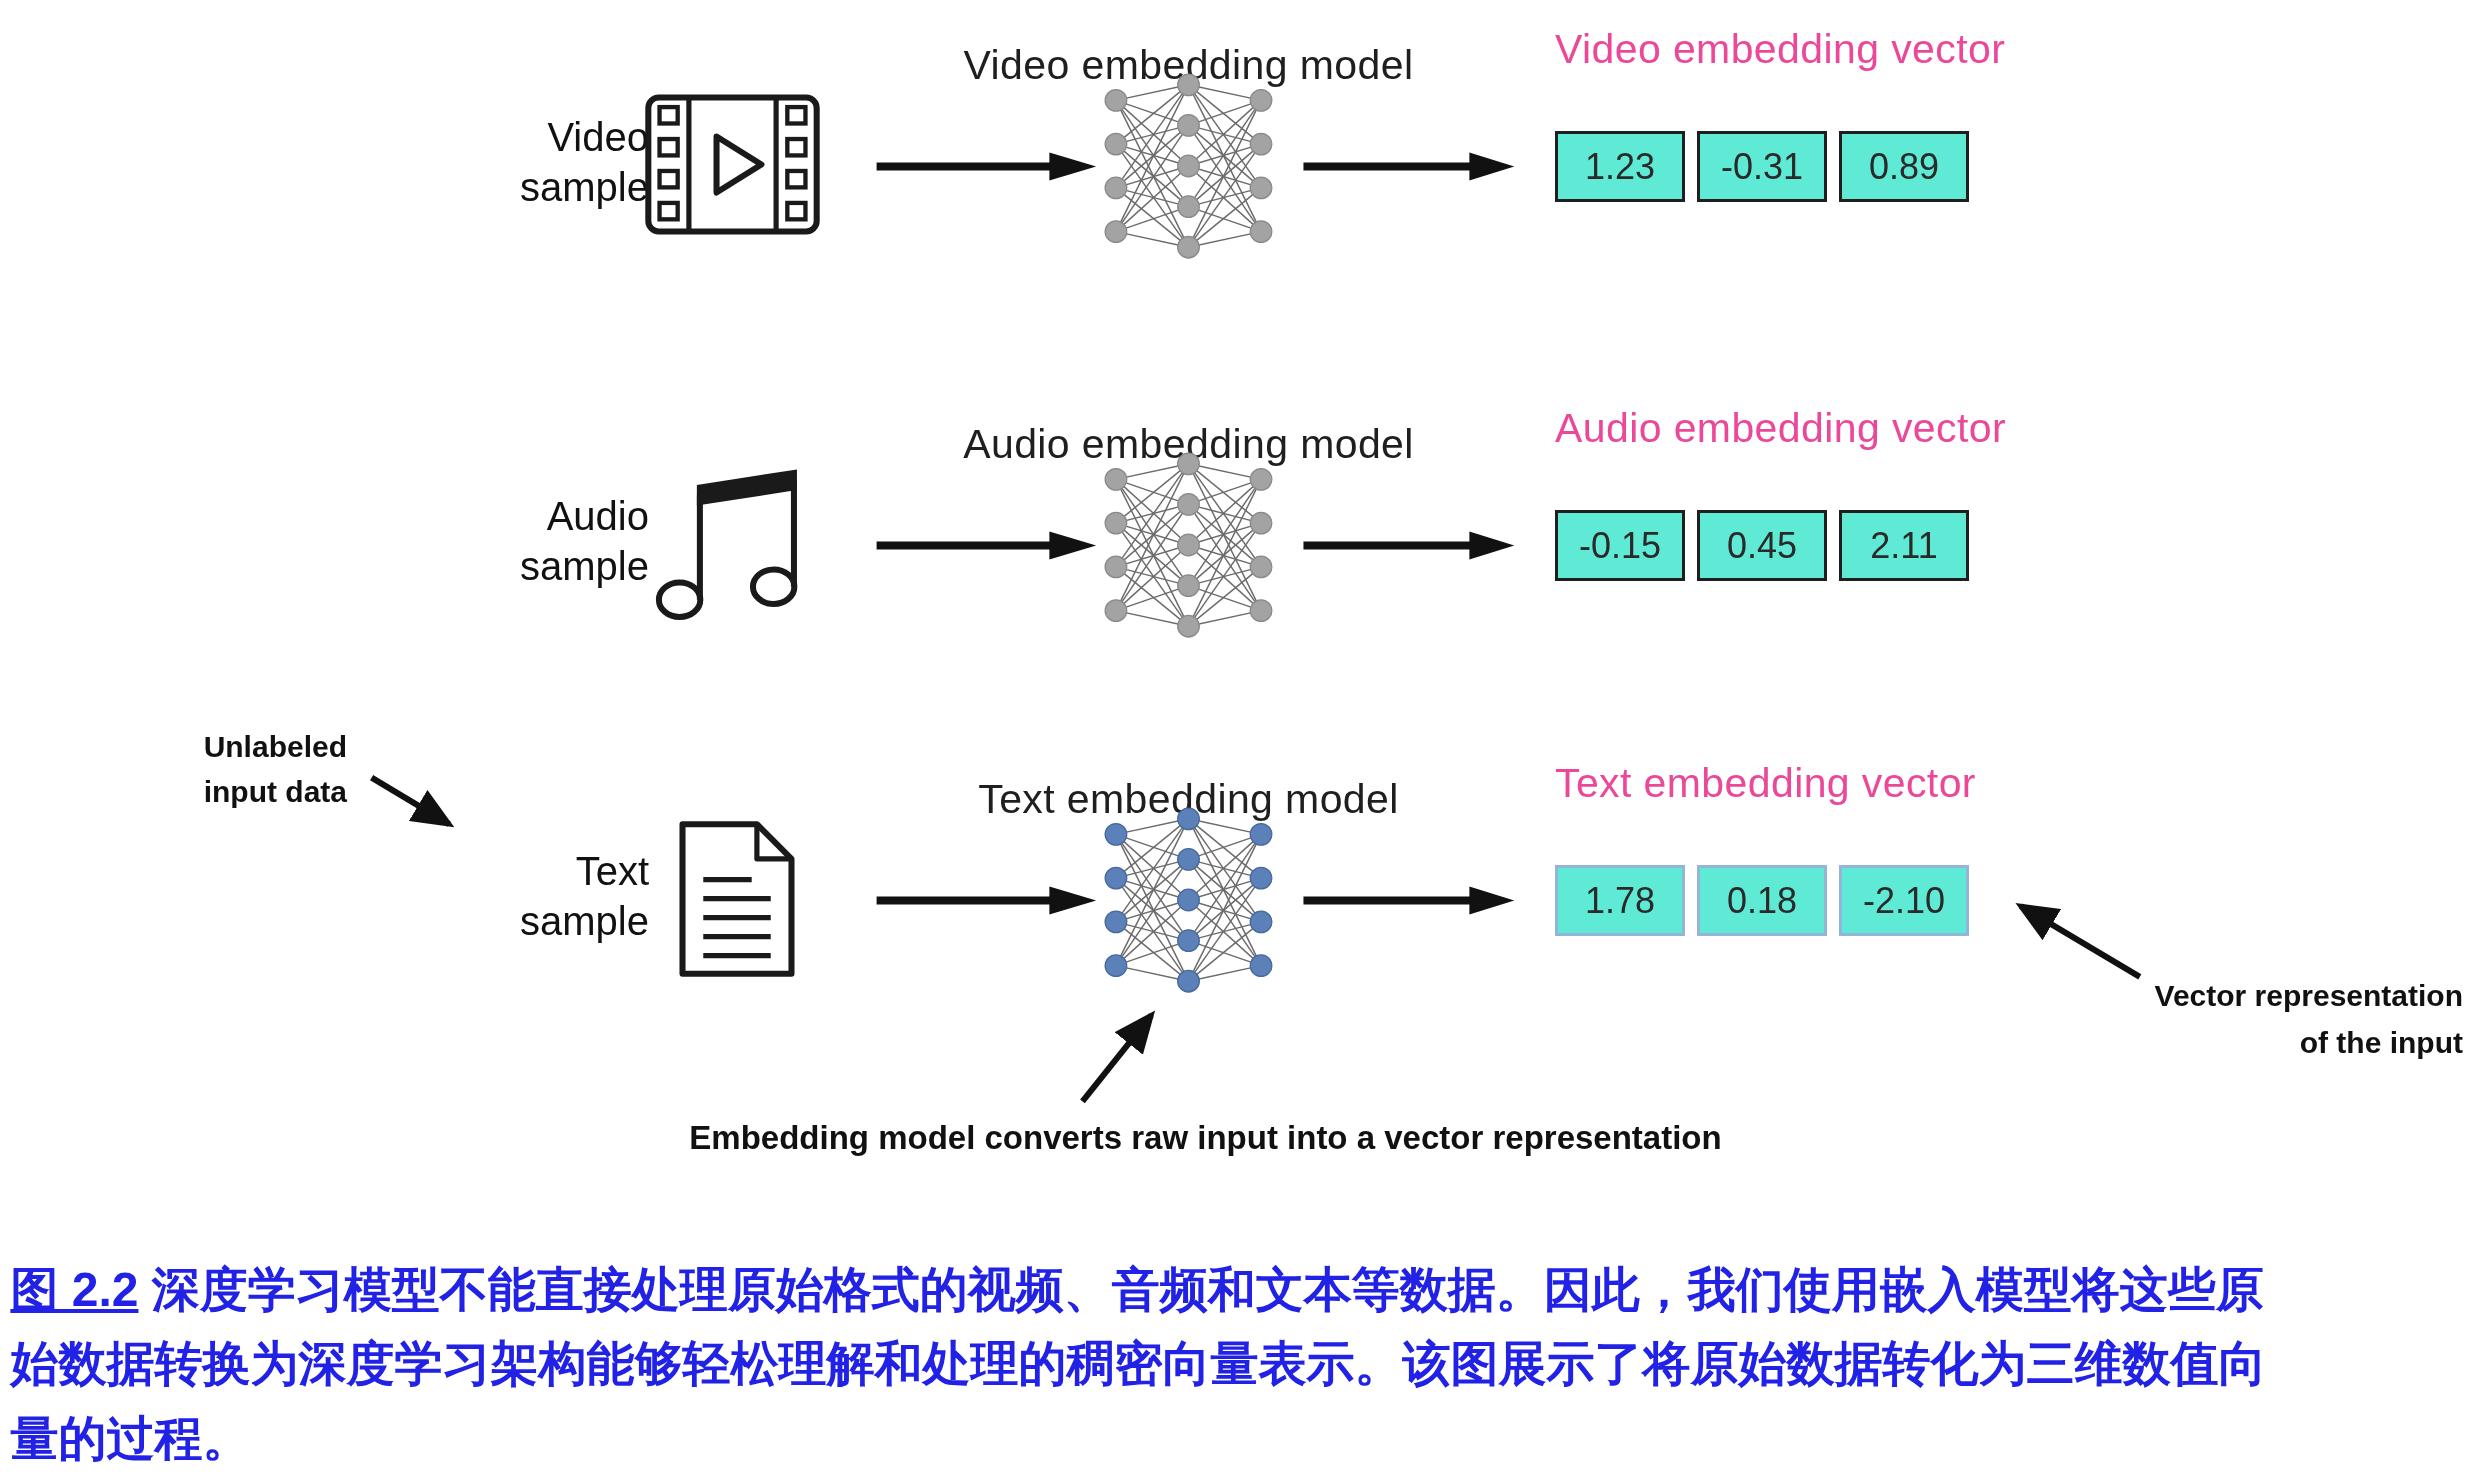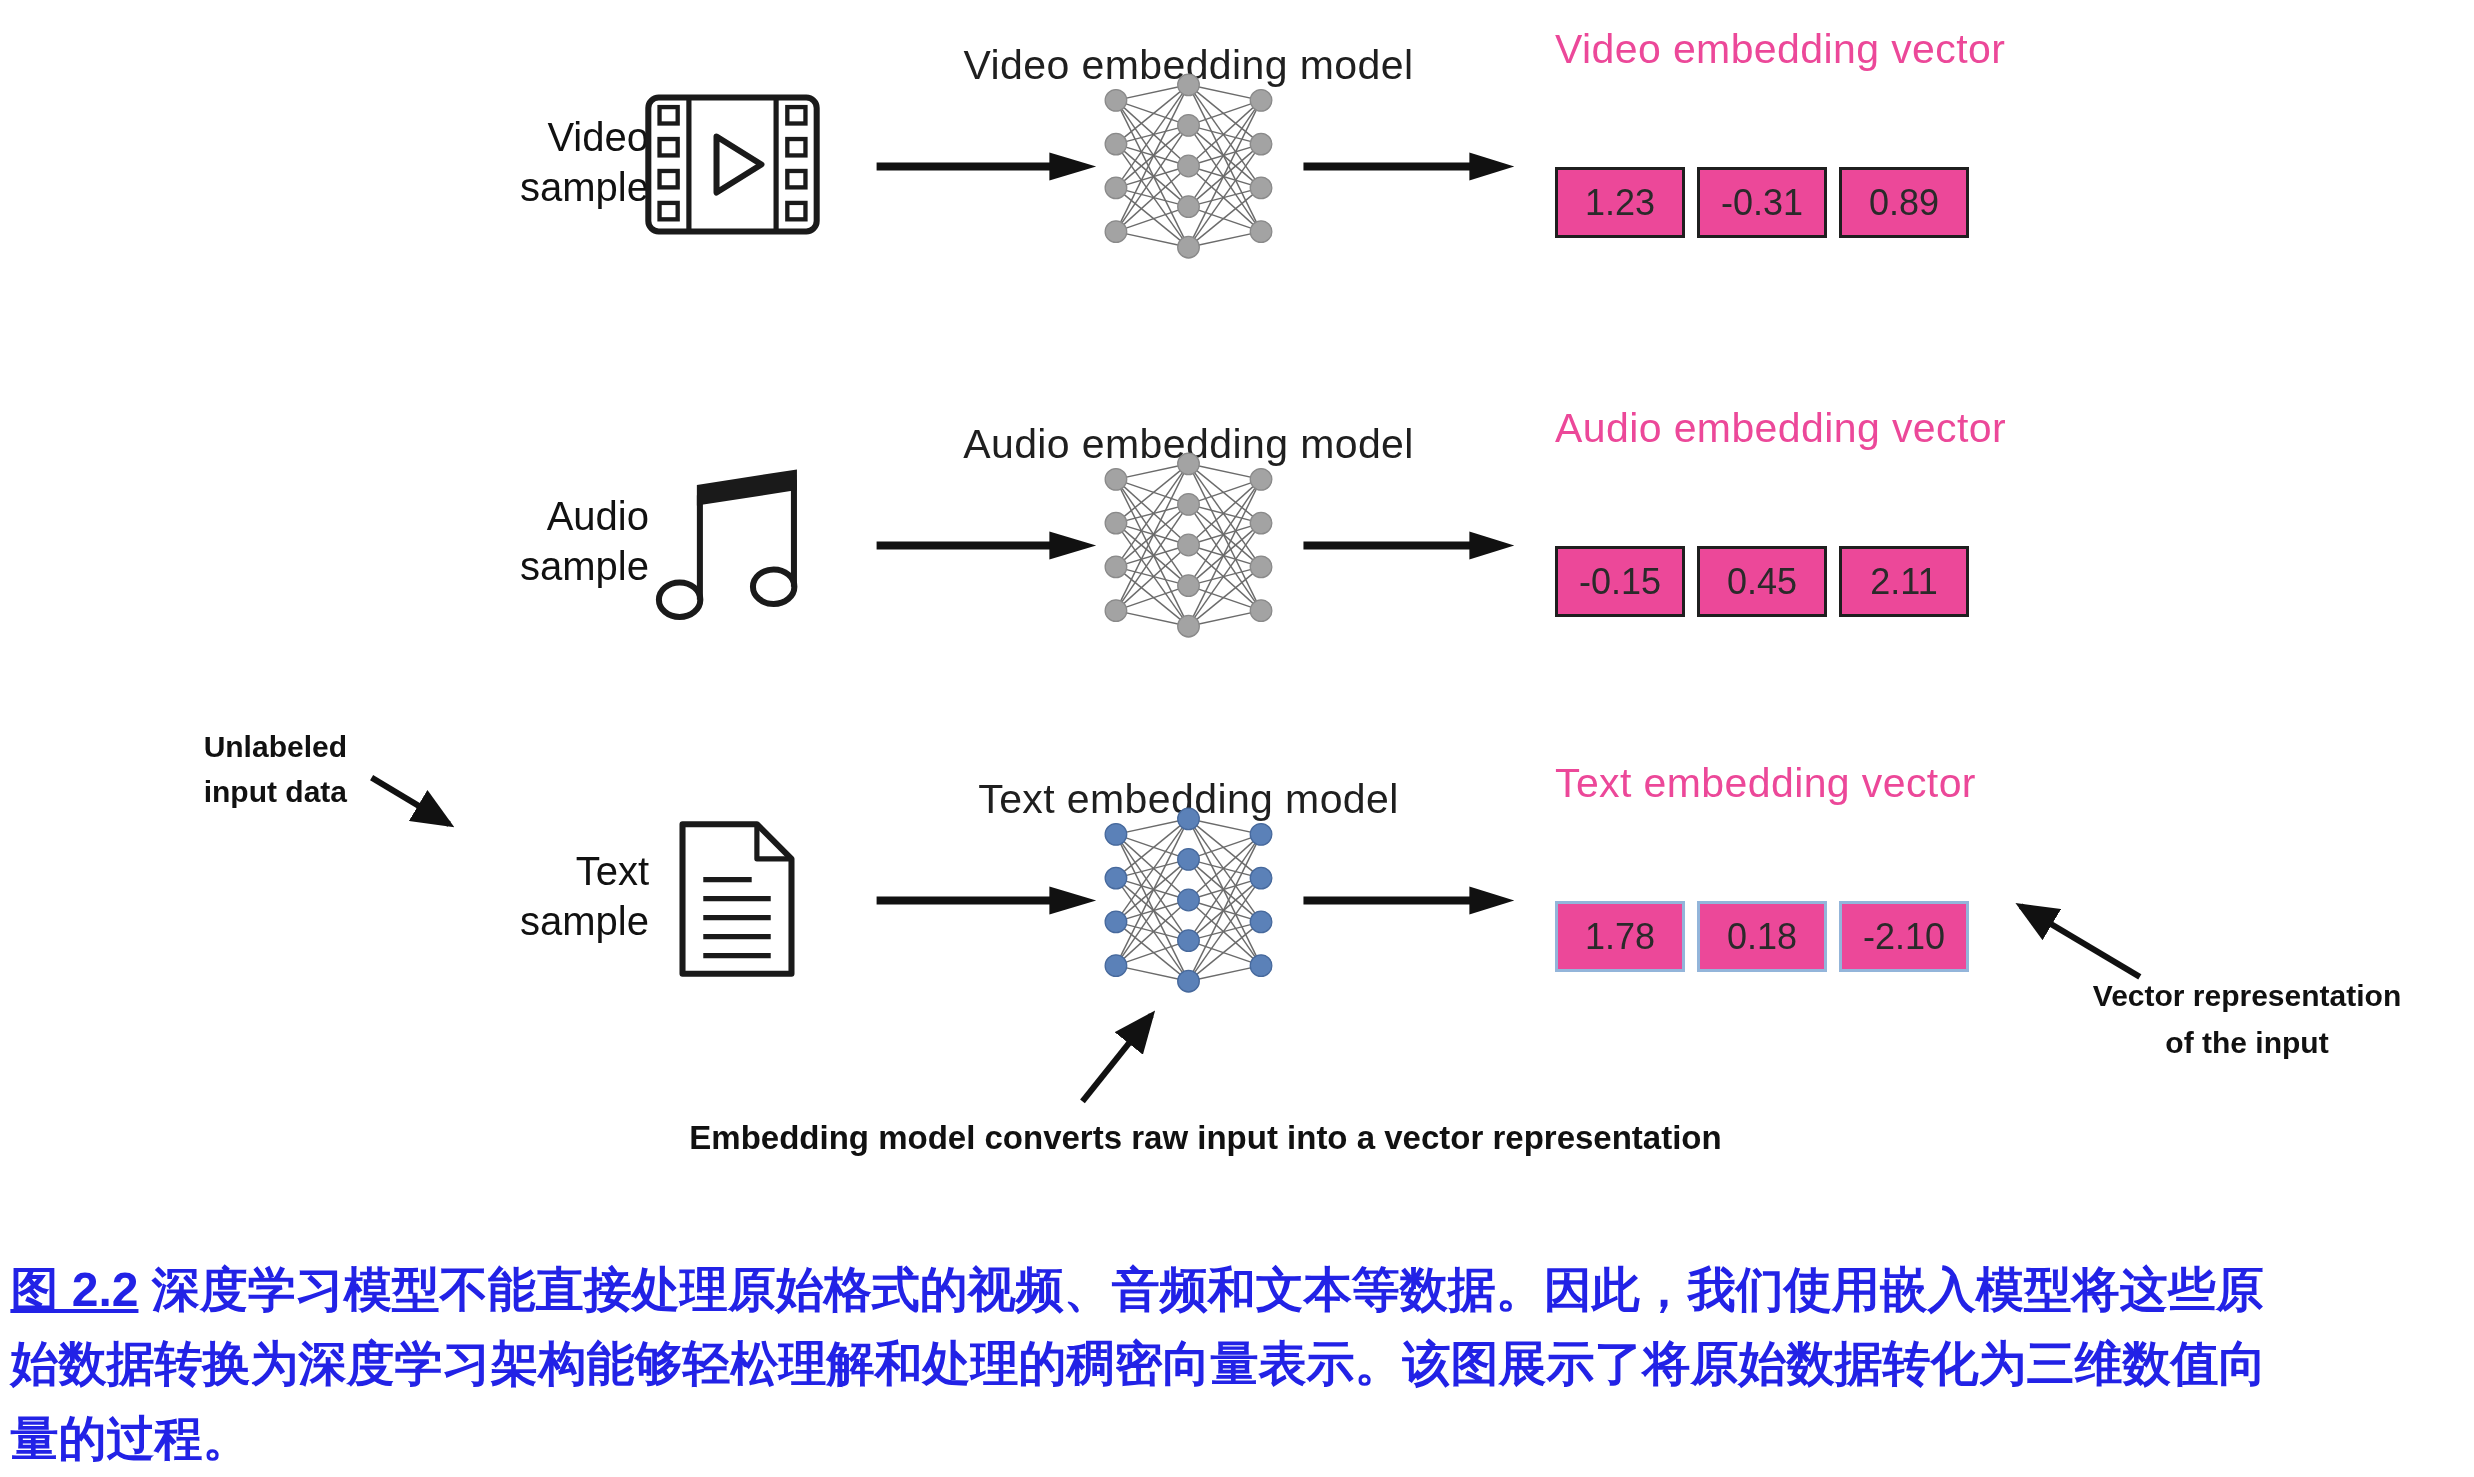--- a/index.html
+++ b/index.html
@@ -34,30 +34,30 @@
   .row-text  .icon-wrap { top:59px; left:672px; }
 
   .h-arrow { position:absolute; top:123px; height:35px; }
   .h-arrow.a1 { left:873px; width:225px; }
   .h-arrow.a2 { left:1300px; width:216px; }
 
   .nn { position:absolute; top:45px; left:1102px; width:173px; height:190px; }
 
   .vector { position:absolute; top:105px; left:1555px; display:flex; gap:12px; }
   .vbox {
-    width:130px; height:71px; background:#ec4899;
+    width:130px; height:71px; background:#5eead4;
     border:3.5px solid var(--box-border,#1f1f1f);
     display:flex; align-items:center; justify-content:center;
-    font-size:36px; color:#2a2a2a;margin-top:36px;
+    font-size:36px; color:#2a2a2a;
   }
 
   .note { position:absolute; font-weight:bold; color:#111; white-space:pre-line; }
   .note-unlabeled { top:724px; left:114px; width:233px; font-size:30px; text-align:right; line-height:1.5; }
   .note-embedding { top:1119px; left:514px; width:1383px; font-size:33px; text-align:center; }
-  .note-vector    { top:973px; left:2031px; width:432px; font-size:30px; text-align:center; line-height:1.55; }
+  .note-vector    { top:973px; left:2031px; width:432px; font-size:30px; text-align:right; line-height:1.55; }
 
   .ann-arrow { position:absolute; }
 
   .caption {
     position:absolute; top:1253px; left:10.4px; width:2456px;
     font-size:48px; font-weight:bold; line-height:1.55; white-space:pre-line;
   }
   .caption .fig-label { text-decoration:underline; }
 
   .icon-stroke { stroke:#1a1a1a; fill:none; }

